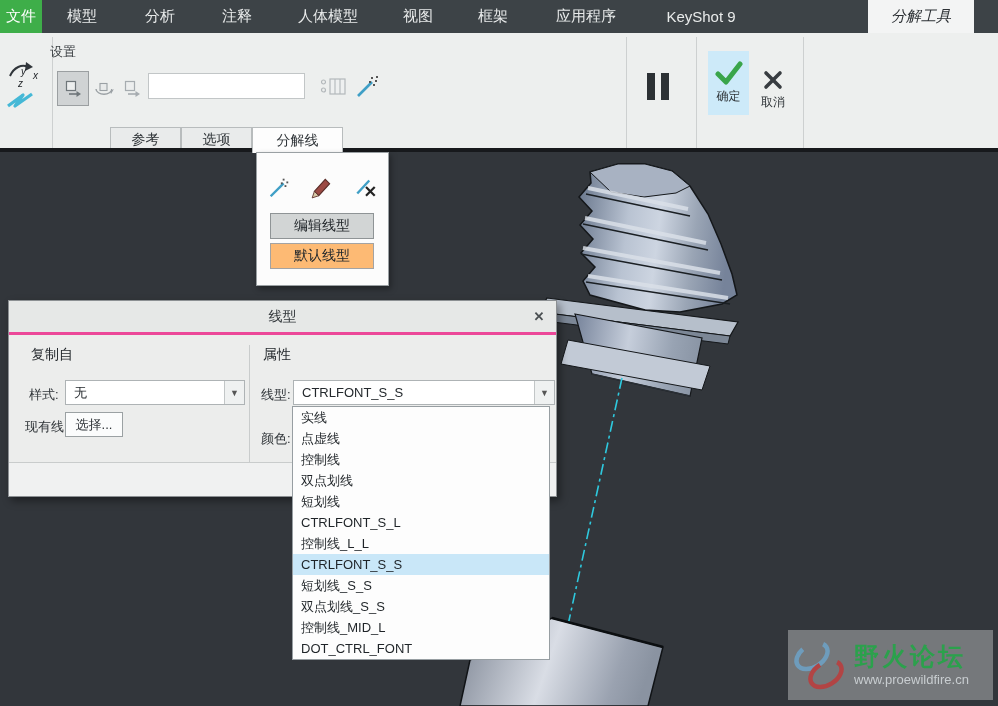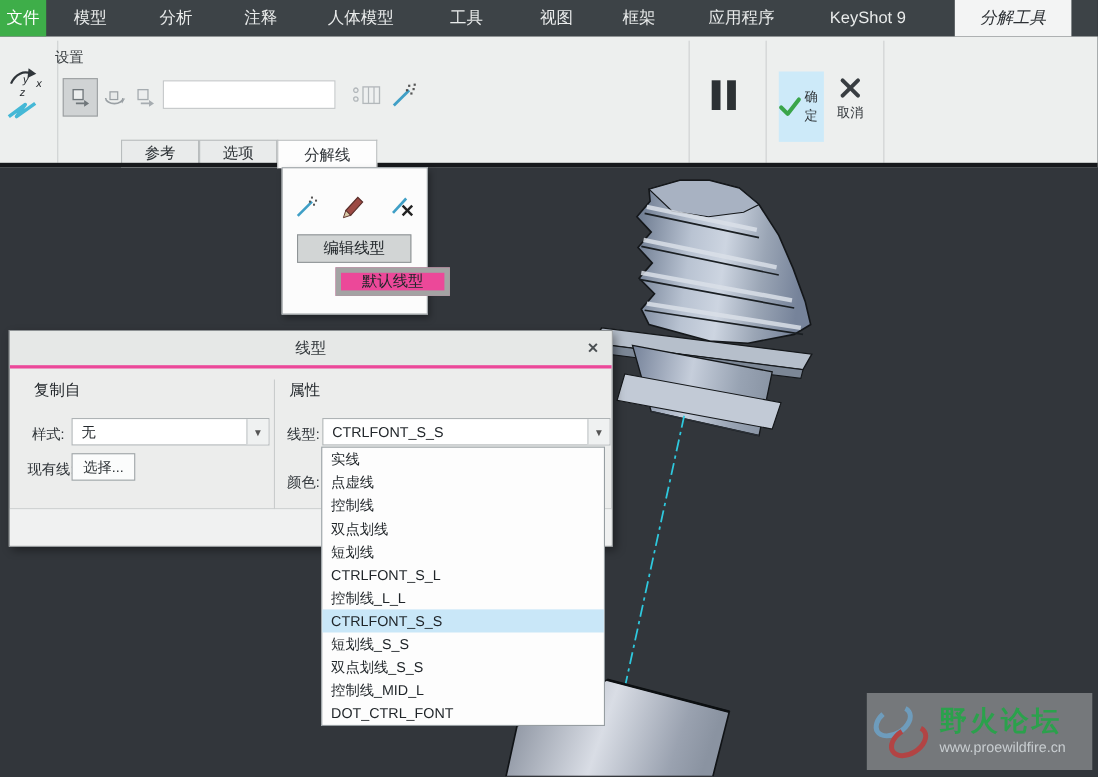--- a/index.html
+++ b/index.html
@@ -15,35 +15,35 @@
   
   .ribbon{position:absolute;left:0;top:33px;width:998px;height:119px;background:#edefee;z-index:3;}
   .vdiv{position:absolute;top:4px;height:111px;width:1px;background:#cdd0d0;}
   .grouplabel{position:absolute;left:50px;top:10px;font-size:13px;color:#3a3f42;}
   .rbtn{position:absolute;display:flex;align-items:center;justify-content:center;}
   .rbtn.pressed{background:#d0d3d4;border:1px solid #9b9fa1;}
   .rinput{position:absolute;left:148px;top:40px;width:157px;height:26px;background:#fff;border:1px solid #c2c6c7;box-sizing:border-box;font-size:13px;padding:0 6px;color:#333;}
   .band{position:absolute;left:0;top:115px;width:998px;height:4px;background:#17191c;z-index:2;}
   .rtab{position:absolute;top:94px;height:25px;box-sizing:border-box;border:1px solid #b8bcbd;background:#e9ebeb;display:flex;align-items:center;justify-content:center;font-size:14px;color:#2f3438;z-index:1;}
   .rtab.active{background:#fdfdfd;border-bottom:none;height:26px;z-index:3;}
-  .okbox{position:absolute;left:708px;top:32px;width:41px;height:64px;background:#cdeaf9;display:flex;flex-direction:row;align-items:center;justify-content:space-between;gap:3px;}
+  .okbox{position:absolute;left:708px;top:18px;width:41px;height:64px;background:#cdeaf9;display:flex;flex-direction:column;align-items:center;justify-content:center;gap:3px;}
   .cancelbox{position:absolute;left:753px;top:27px;width:40px;height:60px;display:flex;flex-direction:column;align-items:center;justify-content:center;gap:4px;}
   .smalllabel{font-size:12px;color:#2f3438;}
   .pause{position:absolute;left:643px;top:39px;width:30px;height:29px;display:flex;gap:6px;align-items:center;justify-content:center;}
   .pause i{display:block;width:8px;height:27px;background:#2c3134;}
 
   
   .viewport{position:absolute;left:0;top:152px;width:998px;height:554px;background:#32363b;z-index:0;padding-left:24px;}
 
   
   .flyout{position:absolute;left:256px;top:152px;width:133px;height:134px;background:#fcfcfc;border:1px solid #9aa0a3;box-sizing:border-box;z-index:5;box-shadow:2px 3px 6px rgba(0,0,0,.35);}
   .flyicons{position:absolute;left:0;top:22px;width:131px;display:flex;justify-content:space-around;align-items:center;}
   .flybtn{position:absolute;left:13px;width:104px;height:26px;box-sizing:border-box;display:flex;align-items:center;justify-content:center;font-size:14px;color:#23282c;}
   .flybtn.edit{top:60px;background:#d2d5d5;border:1px solid #8f9496;}
-  .flybtn.def{top:90px;background:#ec4899;border:5px solid #a3a3a3;margin-left:35px;}
+  .flybtn.def{top:90px;background:#fdba74;border:1px solid #a3a3a3;}
 
   
   .dialog{position:absolute;left:8px;top:300px;width:549px;height:197px;background:#ecedec;border:1px solid #8c9093;box-sizing:border-box;z-index:6;box-shadow:3px 4px 8px rgba(0,0,0,.4);}
   .dtitle{position:absolute;left:0;top:0;width:100%;height:31px;background:#e6e8e7;border-bottom:3px solid #ec4899;display:flex;align-items:center;justify-content:center;font-size:14px;color:#33383c;}
   .dclose{position:absolute;right:8px;top:6px;width:18px;height:18px;display:flex;align-items:center;justify-content:center;color:#4a4f52;font-size:13px;font-weight:bold;cursor:default;}
   .dvdiv{position:absolute;left:240px;top:44px;width:1px;height:118px;background:#c9cccc;}
   .dheader{position:absolute;font-size:14px;font-weight:normal;color:#23282c;}
   .dlabel{position:absolute;font-size:13px;color:#2f3438;}
   .combo{position:absolute;height:25px;background:#fff;border:1px solid #aeb3b5;box-sizing:border-box;display:flex;align-items:center;}
   .combo .val{flex:1;font-size:13px;color:#23282c;padding-left:8px;white-space:nowrap;overflow:hidden;}
@@ -69,21 +69,20 @@
 <body>
 
 <div class="screen">
 
   <div class="menubar">
     <div class="mi file" style="width:42px">文件</div>
     <div class="mi" style="width:80px">模型</div>
     <div class="mi" style="width:76px">分析</div>
     <div class="mi" style="width:78px">注释</div>
     <div class="mi" style="width:104px">人体模型</div>
-    <div class="mi" style="width:88px">工具</div>
     <div class="mi" style="width:76px">视图</div>
     <div class="mi" style="width:74px">框架</div>
     <div class="mi" style="width:112px">应用程序</div>
     <div class="mi" style="width:118px">KeyShot 9</div>
     <div class="mi activeTab" style="width:106px">分解工具</div>
   </div>
 
   <div class="ribbon">
 
     <div class="rbtn" style="left:5px;top:25px;width:44px;height:58px;">

